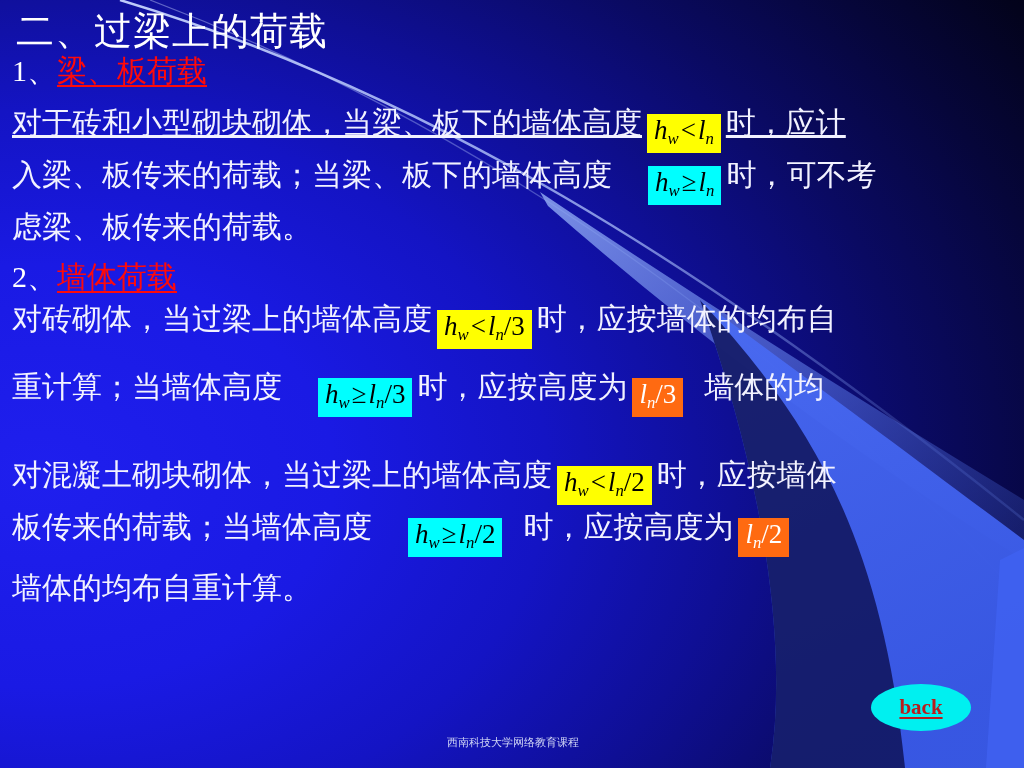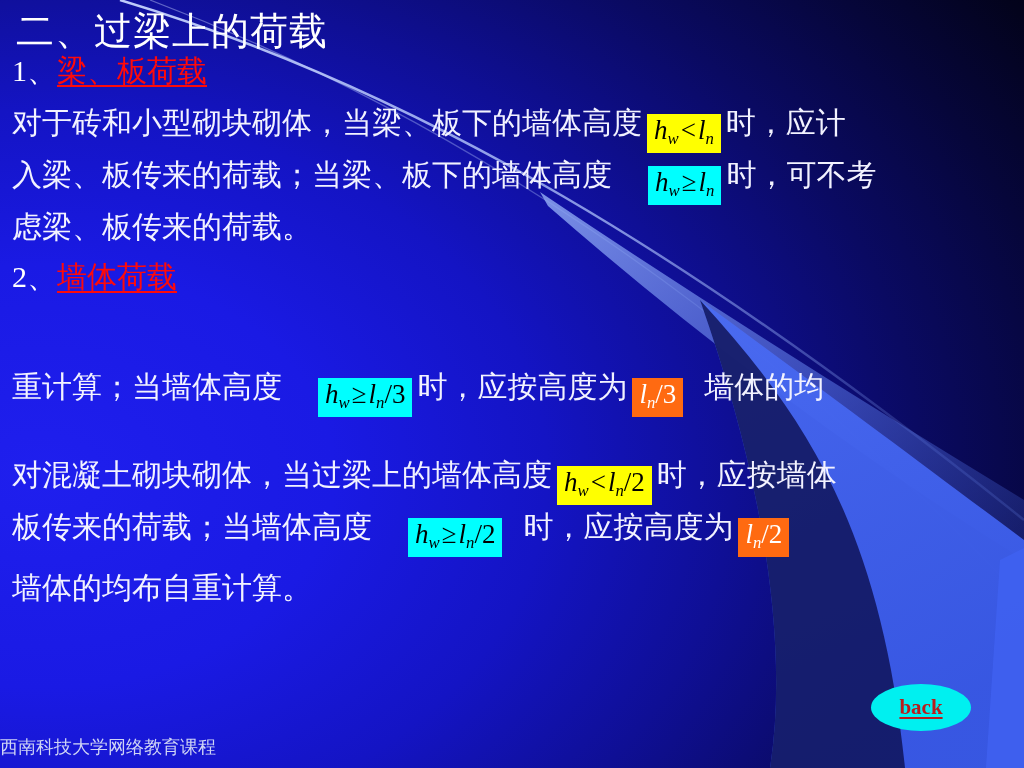--- a/index.html
+++ b/index.html
@@ -63,23 +63,23 @@
     display:flex;align-items:center;justify-content:center;
     cursor:pointer;
   }
   .back-btn span{
     font-family:"Liberation Serif","DejaVu Serif",serif;
     font-weight:bold;font-size:21px;color:#b91c1c;
     text-decoration:underline;text-underline-offset:3px;
     text-decoration-thickness:2px;
   }
   .footer{
-    position:absolute;left:0;top:735px;width:1010px;text-align:left;
+    position:absolute;left:8px;top:735px;width:1010px;text-align:center;
     font-family:"Liberation Sans","DejaVu Sans",sans-serif;
-    font-size:18px;color:#cfd4f5;letter-spacing:0px;
+    font-size:11px;color:#cfd4f5;letter-spacing:0px;
   }
 </style>
 </head>
 <body>
 
 <div id="slide">
 
   <div class="bg-layer">
     <svg viewBox="0 0 1024 768" xmlns="http://www.w3.org/2000/svg">
       <defs>
@@ -113,36 +113,39 @@
   </div>
 
   <div id="content">
 
     <div class="title">二、过梁上的荷载</div>
 
     <div class="line" style="top:56px;">
       <span class="num">1、</span><span class="redlink">梁、板荷载</span>
     </div>
 
-    <div class="line" style="top:108px;">
+    <div class="line" style="top:108px;text-decoration:underline;">
       <span>对于砖和小型砌块砌体，当梁、板下的墙体高度</span><span class="mbox yellow"><i>h</i><sub>w</sub><span class="op">&lt;</span><i>l</i><sub>n</sub></span><span>时，应计</span>
     </div>
 
     <div class="line" style="top:160px;">
       <span>入梁、板传来的荷载；当梁、板下的墙体高度</span><span class="mbox cyan"><i>h</i><sub>w</sub><span class="op">≥</span><i>l</i><sub>n</sub></span><span>时，可不考</span>
     </div>
 
     <div class="line" style="top:212px;">
       <span>虑梁、板传来的荷载。</span>
     </div>
 
     <div class="line" style="top:262px;">
       <span class="num">2、</span><span class="redlink">墙体荷载</span>
     </div>
 
+    <div class="line" style="top:304px;">
+      <span>对砖砌体，当过梁上的墙体高度</span><span class="mbox yellow"><i>h</i><sub>w</sub><span class="op">&lt;</span><i>l</i><sub>n</sub><span class="num2">/3</span></span><span>时，应按墙体的均布自</span>
+    </div>
 
     <div class="line" style="top:372px;">
       <span>重计算；当墙体高度</span><span class="mbox cyan"><i>h</i><sub>w</sub><span class="op">≥</span><i>l</i><sub>n</sub><span class="num2">/3</span></span><span>时，应按高度为</span><span class="mbox orange"><i>l</i><sub>n</sub><span class="num2">/3</span></span><span class="gap"></span><span>墙体的均</span>
     </div>
 
 
     <div class="line" style="top:460px;">
       <span>对混凝土砌块砌体，当过梁上的墙体高度</span><span class="mbox yellow"><i>h</i><sub>w</sub><span class="op">&lt;</span><i>l</i><sub>n</sub><span class="num2">/2</span></span><span>时，应按墙体</span>
     </div>
 

